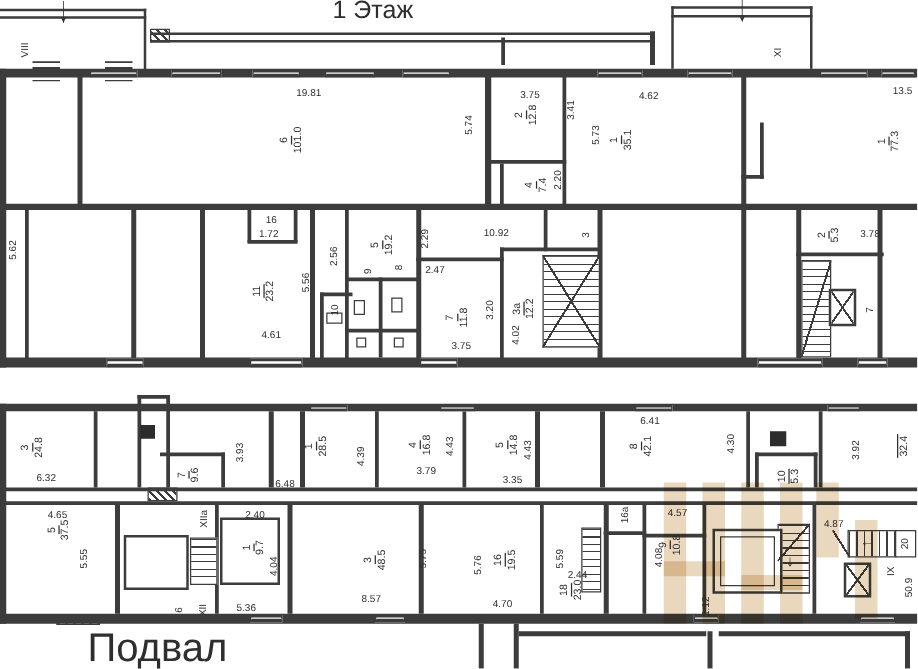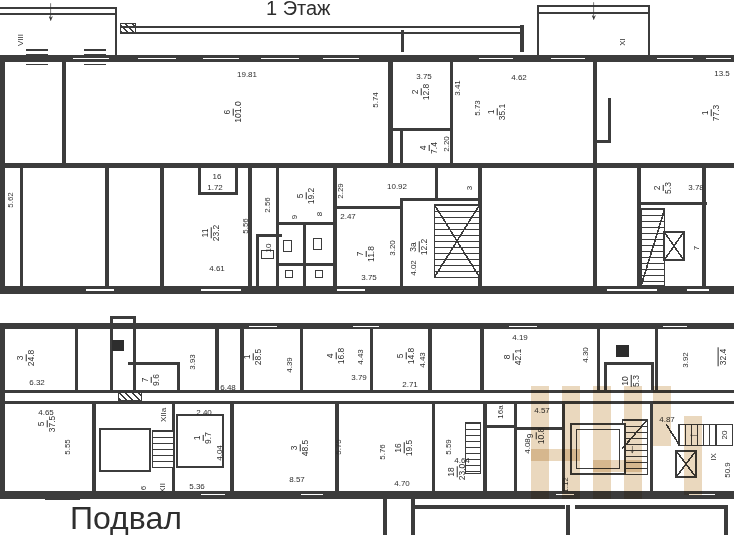--- a/index.html
+++ b/index.html
@@ -332,36 +332,36 @@
   <div class="sm v" style="left:724px;top:435px">20</div>
   <div class="sm v" style="left:163px;top:415px">XIIa</div>
   <div class="sm v" style="left:162px;top:488px">XII</div>
   <div class="sm v" style="left:713px;top:457px">IX</div>
 
   <div class="dim" style="left:37px;top:382px">6.32</div>
   <div class="dim v" style="left:192px;top:362px">3.93</div>
   <div class="dim" style="left:228px;top:387px">6.48</div>
   <div class="dim v" style="left:289px;top:365px">4.39</div>
   <div class="dim v" style="left:360px;top:357px">4.43</div>
-  <div class="dim" style="left:359px;top:377px">3.79</div>
+  <div class="dim" style="left:341px;top:377px">3.79</div>
   <div class="dim v" style="left:422px;top:360px">4.43</div>
-  <div class="dim" style="left:410px;top:384px">2.71</div>
-  <div class="dim" style="left:520px;top:337px">4.19</div>
+  <div class="dim" style="left:410px;top:384px">3.35</div>
+  <div class="dim" style="left:520px;top:337px">6.41</div>
   <div class="dim v" style="left:585px;top:355px">4.30</div>
   <div class="dim v" style="left:685px;top:360px">3.92</div>
   <div class="dim" style="left:46px;top:412px">4.65</div>
   <div class="dim v" style="left:67px;top:447px">5.55</div>
   <div class="dim" style="left:204px;top:412px">2.40</div>
   <div class="dim v" style="left:219px;top:453px">4.04</div>
   <div class="dim" style="left:197px;top:486px">5.36</div>
   <div class="dim v" style="left:338px;top:447px">5.75</div>
   <div class="dim" style="left:297px;top:479px">8.57</div>
   <div class="dim v" style="left:382px;top:452px">5.76</div>
   <div class="dim" style="left:402px;top:483px">4.70</div>
   <div class="dim v" style="left:448px;top:447px">5.59</div>
-  <div class="dim" style="left:462px;top:460px">4.64</div>
+  <div class="dim" style="left:462px;top:460px">2.44</div>
   <div class="dim" style="left:542px;top:410px">4.57</div>
   <div class="dim v" style="left:527px;top:446px">4.08</div>
   <div class="dim v" style="left:565px;top:485px">1.12</div>
   <div class="dim" style="left:667px;top:419px">4.87</div>
   <div class="dim v" style="left:727px;top:470px">50.9</div>
 
 </div>
 
 </body></html>

